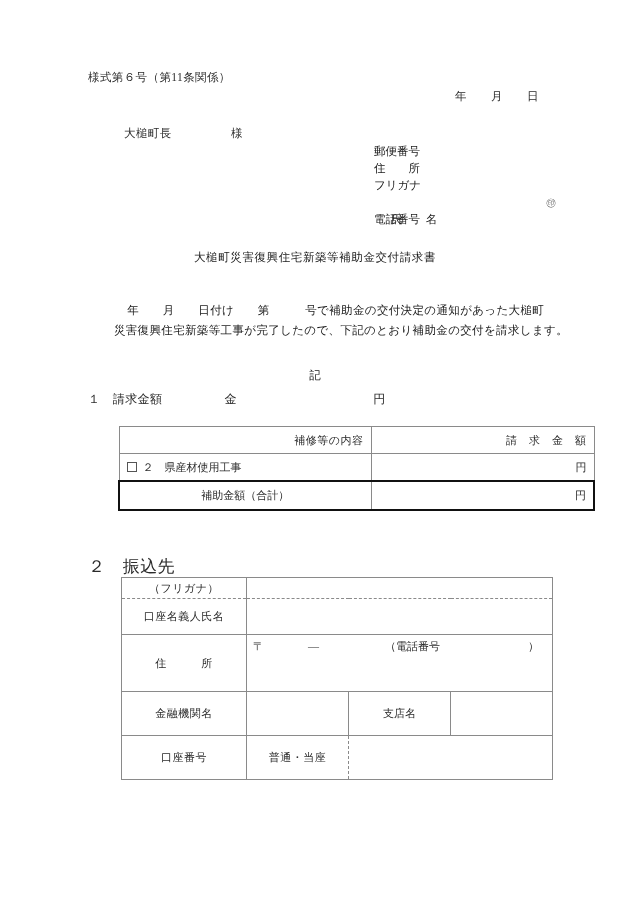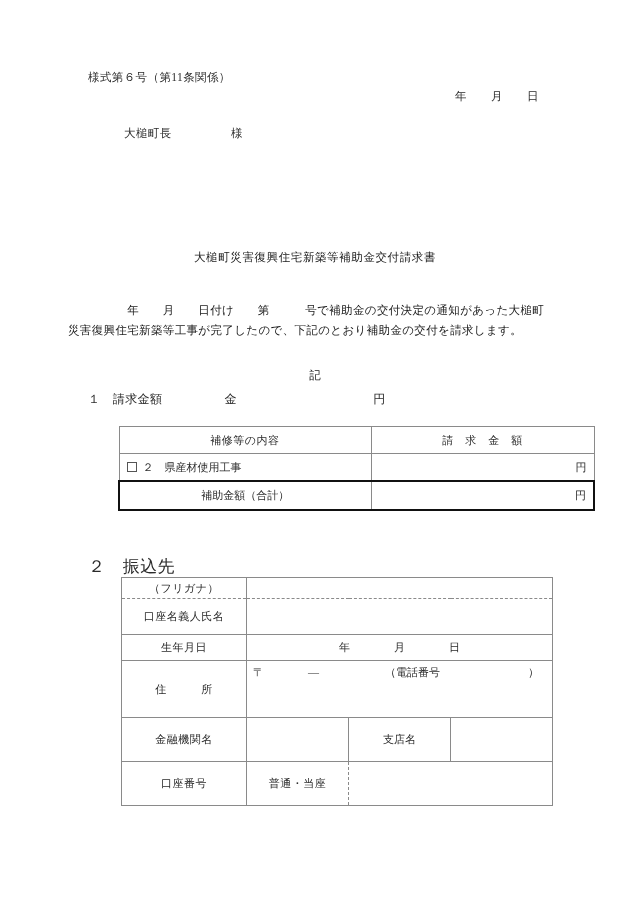--- a/index.html
+++ b/index.html
@@ -69,21 +69,21 @@
   #body-para {
     position: absolute;
     left: 68px;
     top: 300px;
     width: 500px;
     font-size: 11.5px;
     line-height: 20px;
     letter-spacing: 0.35px;
   }
   #body-para .l1 { white-space: pre; }
-  #body-para .l2 { white-space: pre; }
+  #body-para .l2 { white-space: pre; text-align: right; }
 
   
   #ki-mark {
     position: absolute;
     left: 0; right: 0;
     top: 368px;
     text-align: center;
     font-size: 11.5px;
   }
 
@@ -102,21 +102,21 @@
   }
   #table-amounts td {
     border: 1px solid #8a8a8a;
     height: 26px;
     padding: 0 7px;
     vertical-align: middle;
     color: #2b2b2b;
   }
   #table-amounts .c-desc   { width: 237px; }
   #table-amounts .c-amount { width: 208px; }
-  #table-amounts .hd { text-align: center; letter-spacing: 0.5px; }
+  #table-amounts .hd { text-align: right; letter-spacing: 0.5px; }
   #table-amounts .opt { text-align: left; white-space: pre; }
   #table-amounts .yen { text-align: right; }
   #table-amounts tr.total-row td {
     border-top: 2px solid #111;
     border-bottom: 2px solid #111;
     height: 27px;
   }
   #table-amounts tr.total-row td:first-child { border-left: 2px solid #111; text-align: center; }
   #table-amounts tr.total-row td:last-child  { border-right: 2px solid #111; }
   .cbx {
@@ -174,20 +174,30 @@
 </style>
 </head>
 <body>
 
 <div class="page">
 
   <div class="t" id="form-no">様式第６号（第11条関係）</div>
   <div class="t" id="date-line">年　　月　　日</div>
   <div class="t" id="addressee">大槌町長　　　　　様</div>
 
+  <div id="applicant-block">
+    <div class="row">郵便番号</div>
+    <div class="row">住　　所</div>
+    <div class="row">フリガナ</div>
+    <div class="row">
+      <span>氏　　名</span>
+      <span class="seal">㊞</span>
+    </div>
+    <div class="row">電話番号</div>
+  </div>
 
   <div id="doc-title">大槌町災害復興住宅新築等補助金交付請求書</div>
 
   <div id="body-para">
     <div class="l1">　　　　　年　　月　　日付け　　第　　　号で補助金の交付決定の通知があった大槌町</div>
     <div class="l2">災害復興住宅新築等工事が完了したので、下記のとおり補助金の交付を請求します。</div>
   </div>
 
   <div id="ki-mark">記</div>
 
@@ -215,26 +225,20 @@
   <table id="table-bank">
     <tbody>
         <tr class="r-furigana">
       <td class="lbl">（フリガナ）</td>
       <td class="val" colspan="3"></td>
     </tr>
     <tr class="r-name">
       <td class="lbl">口座名義人氏名</td>
       <td class="val" colspan="3"></td>
     </tr>
-    <tr class="r-birth">
-      <td class="lbl">生年月日</td>
-      <td class="val" colspan="3">
-        <div class="birth-line">年　　　　月　　　　日</div>
-      </td>
-    </tr>
     <tr class="r-addr">
       <td class="lbl">住　　　所</td>
       <td class="val" colspan="3">
         <div class="addr-line"><span>〒　　　　—</span><span>　　　　　　</span><span>（電話番号　　　　　　　　）</span></div>
       </td>
     </tr>
     <tr class="r-bank">
       <td class="lbl">金融機関名</td>
       <td></td>
       <td class="c-branch-lbl">支店名</td>

